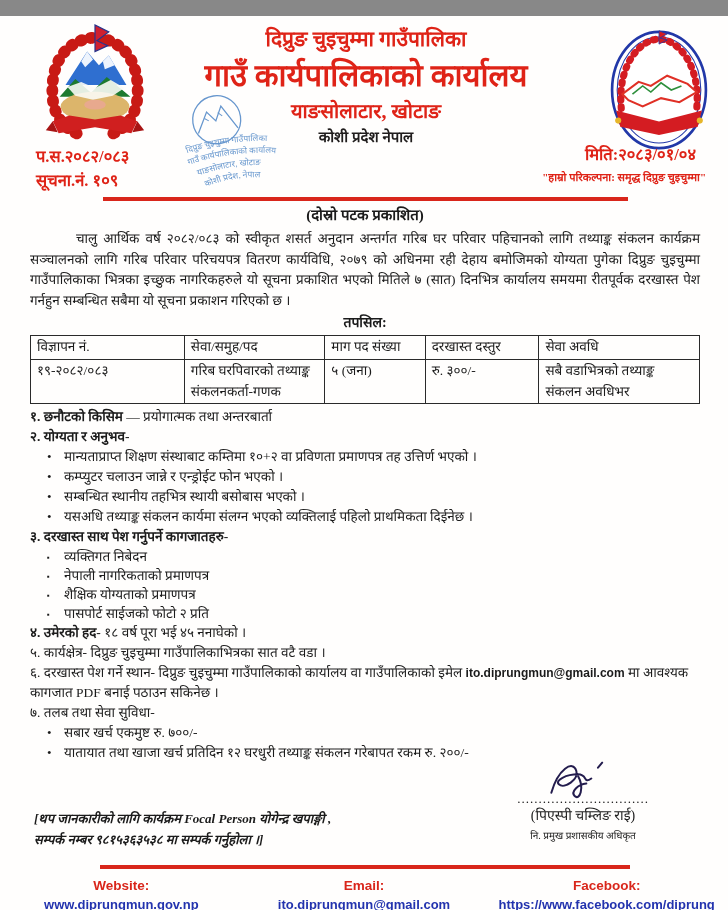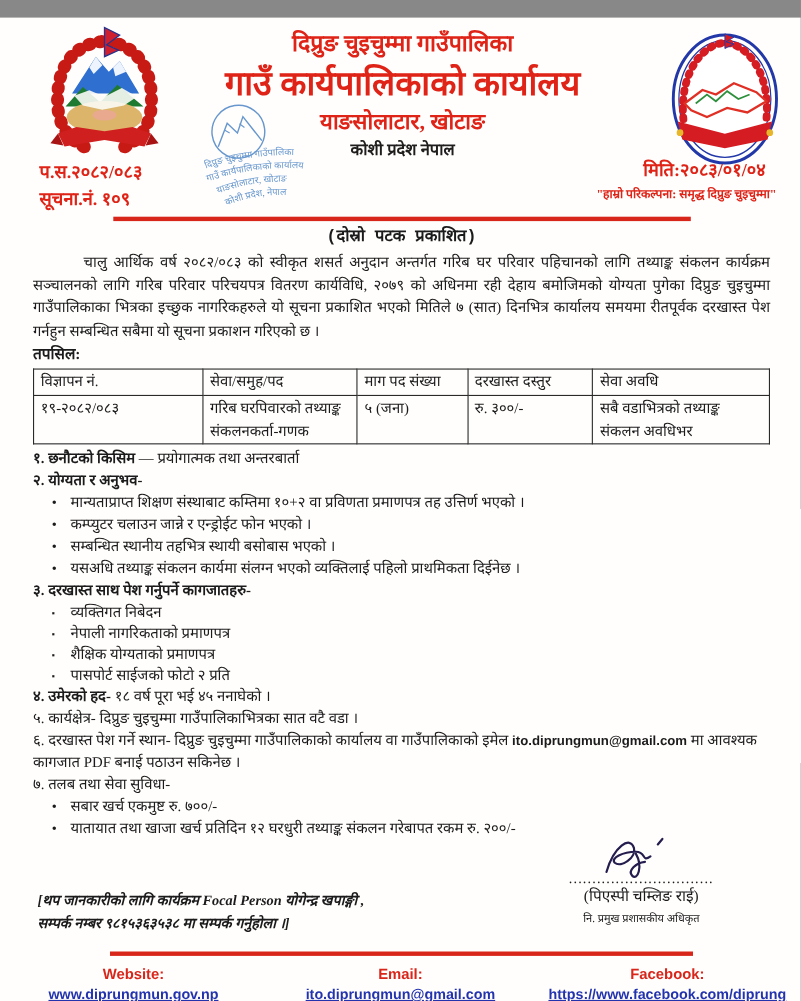--- a/index.html
+++ b/index.html
@@ -26,24 +26,24 @@
   .dateblk .date { font-size:16.5px; font-weight:700; line-height:24px; padding-right:10px; }
   .dateblk .slogan { font-size:11px; font-weight:700; line-height:15px; margin-top:3px; }
   .rule { position:absolute; height:4px; background:#d9261b; }
   .rule-top { left:103px; right:100px; top:181px; }
   .rule-bottom { left:100px; right:98px; top:849px; }
   
   main { position:absolute; left:30px; right:28px; top:186px; }
   .title-wrap { text-align:center; margin-top:5px; }
   .title-box { display:inline-block; background:#0c0c0c; color:#fff;
                font-size:19px; font-weight:700; line-height:27px; padding:1px 14px 2px; }
-  .subtitle { text-align:center; font-size:15px; line-height:19px; margin-top:4px; font-weight:700;font-family:Liberation Mono, monospace;}
+  .subtitle { text-align:center; font-size:15px; line-height:19px; margin-top:4px; font-weight:700;}
   .body-par { font-size:13.5px; line-height:20.5px; text-align:justify;
               text-indent:46px; margin-top:4px; }
-  .tapasil { font-size:14px; font-weight:700; line-height:20px; margin-top:2px; }
+  .tapasil { font-size:14px; font-weight:700; line-height:20px; margin-top:2px;text-align:center; }
   table { border-collapse:collapse; width:100%; margin:2px 0 3px; table-layout:fixed;padding-left:28px; }
   th,td { border:1px solid #2a2a2a; padding:0 6px; font-size:13.5px; text-align:left;
           font-weight:400; vertical-align:top; line-height:21px; }
   thead th { height:24px; }
   tbody td { height:44px; }
   
   .item { font-size:13.5px; line-height:20px; }
   .item .b { font-weight:700; }
   .bullets .bl { position:relative; padding-left:34px; line-height:20px; font-size:13.5px; }
   .bullets .bl::before { content:"•"; position:absolute; left:17px; top:0; font-size:13px; }

